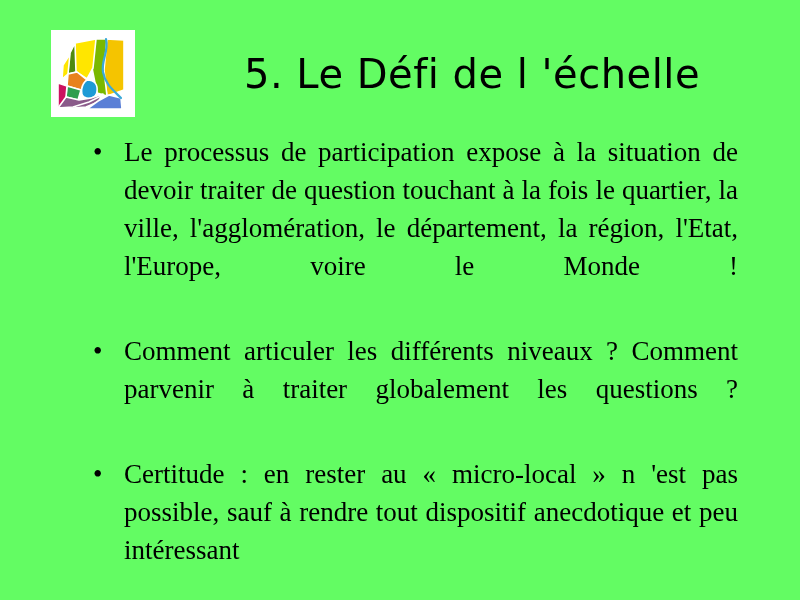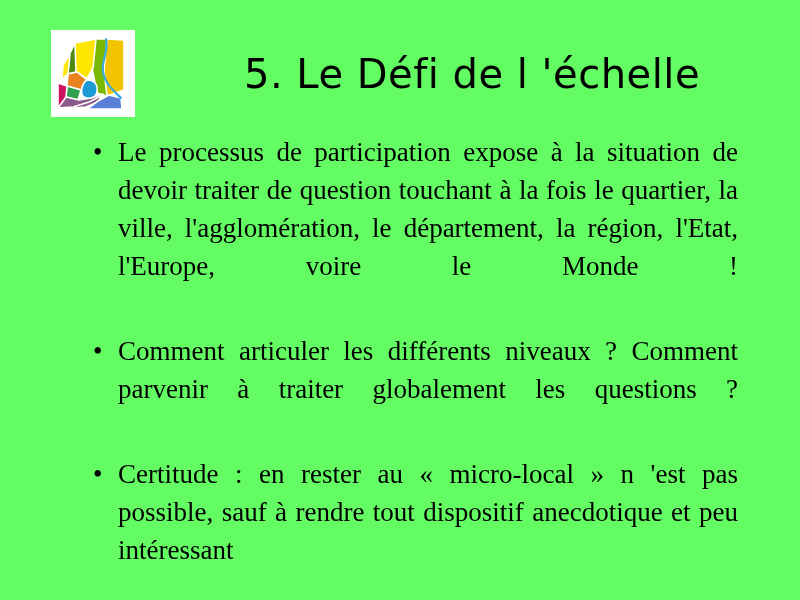--- a/index.html
+++ b/index.html
@@ -85,20 +85,21 @@
   }
   .bullet-text {
     flex: 1 1 auto;
     font-family: "Liberation Serif", serif;
     font-size: 27px;
     line-height: 38px;
     color: #000000;
     text-align: justify;
     text-justify: inter-word;
     hyphens: none;
+    margin-left: 6px;
   }
   .bullet-text::after {
     content: "";
     display: inline-block;
     width: 100%;
   }
 </style>
 </head>
 <body>
 

